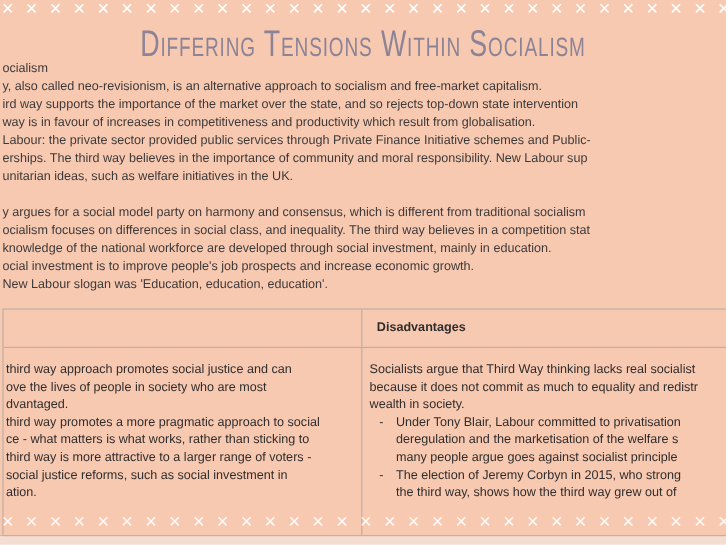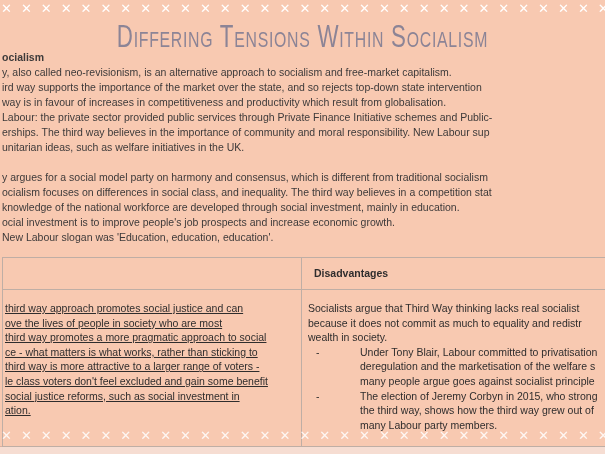--- a/index.html
+++ b/index.html
@@ -29,43 +29,43 @@
     text-align:center;font-variant:small-caps;font-weight:normal;
     font-size:31px;line-height:34px;letter-spacing:1px;
     color:var(--title-color,#8c8496);
     transform:scaleX(0.72);transform-origin:center;
   }
   .body-text{
     position:absolute;top:50px;left:2px;
     font-size:10.5px;line-height:15px;color:var(--body-text,#3d3a3a);
   }
   .line{white-space:nowrap;height:15px;}
-  .line.bold{font-weight:bold;}
+  .line.bold{font-weight:normal;}
   .gap{height:15px;}
   .sheet{
     position:absolute;left:2px;top:257px;width:700px;height:190px;
     border:1px solid var(--table-border,#bfaea5);
     display:flex;flex-direction:column;
     font-size:10.5px;color:var(--table-text,#2f2d2d);
     box-sizing:border-box;
   }
   .thead{display:flex;height:31px;flex:none;border-bottom:1px solid var(--table-border,#bfaea5);}
   .tbody{display:flex;flex:1;min-height:0;}
   .cell{box-sizing:border-box;}
-  .cell.left{width:298px;flex:none;overflow:hidden;text-decoration:underline;}
+  .cell.left{width:298px;flex:none;overflow:hidden;}
   .cell.right{flex:1;min-width:0;overflow:hidden;border-left:1px solid var(--table-border,#bfaea5);}
   .thead .cell{padding-top:9px;font-weight:bold;}
   .thead .cell.right{padding-left:12px;}
   .tbody .cell{padding-top:11px;}
   .tbody .cell.left{padding-left:2px;}
   .tbody .cell.right{padding-left:6px;}
   .tline{white-space:nowrap;height:14.6px;line-height:14.6px;}
   .bullet{display:flex;}
   .dash{flex:none;width:14px;margin-left:8px;line-height:14.6px;}
-  .blines{min-width:0;margin-left:30px;}
+  .blines{min-width:0;}
 </style>
 </head>
 <body>
 
 <div class="viewport">
   <div class="slide">
 
     <div class="xrow top">✕✕✕✕✕✕✕✕✕✕✕✕✕✕✕✕✕✕✕✕✕✕✕✕✕✕✕✕✕✕✕</div>
 
     <h1 class="title">Differing Tensions Within Socialism</h1>
@@ -88,45 +88,44 @@
 
     <div class="sheet">
       <div class="thead">
         <div class="cell left"></div>
         <div class="cell right">Disadvantages</div>
       </div>
       <div class="tbody">
         <div class="cell left">
           <div class="tline">third way approach promotes social justice and can</div>
           <div class="tline">ove the lives of people in society who are most</div>
+          <div class="tline">dvantaged.</div>
           <div class="tline">third way promotes a more pragmatic approach to social</div>
           <div class="tline">ce - what matters is what works, rather than sticking to</div>
           <div class="tline">third way is more attractive to a larger range of voters -</div>
-          <div class="tline">le class voters don't feel excluded and gain some benefit</div>
           <div class="tline">social justice reforms, such as social investment in</div>
           <div class="tline">ation.</div>
         </div>
         <div class="cell right">
           <div class="tline">Socialists argue that Third Way thinking lacks real socialist</div>
           <div class="tline">because it does not commit as much to equality and redistr</div>
           <div class="tline">wealth in society.</div>
           <div class="bullet">
             <span class="dash">-</span>
             <div class="blines">
               <div class="tline">Under Tony Blair, Labour committed to privatisation</div>
               <div class="tline">deregulation and the marketisation of the welfare s</div>
               <div class="tline">many people argue goes against socialist principle</div>
             </div>
           </div>
           <div class="bullet">
             <span class="dash">-</span>
             <div class="blines">
               <div class="tline">The election of Jeremy Corbyn in 2015, who strong</div>
               <div class="tline">the third way, shows how the third way grew out of</div>
-              <div class="tline">many Labour party members.</div>
             </div>
           </div>
         </div>
       </div>
     </div>
 
     <div class="xrow bottom">✕✕✕✕✕✕✕✕✕✕✕✕✕✕✕✕✕✕✕✕✕✕✕✕✕✕✕✕✕✕✕</div>
   </div>
 
   <div class="below-strip"></div>

